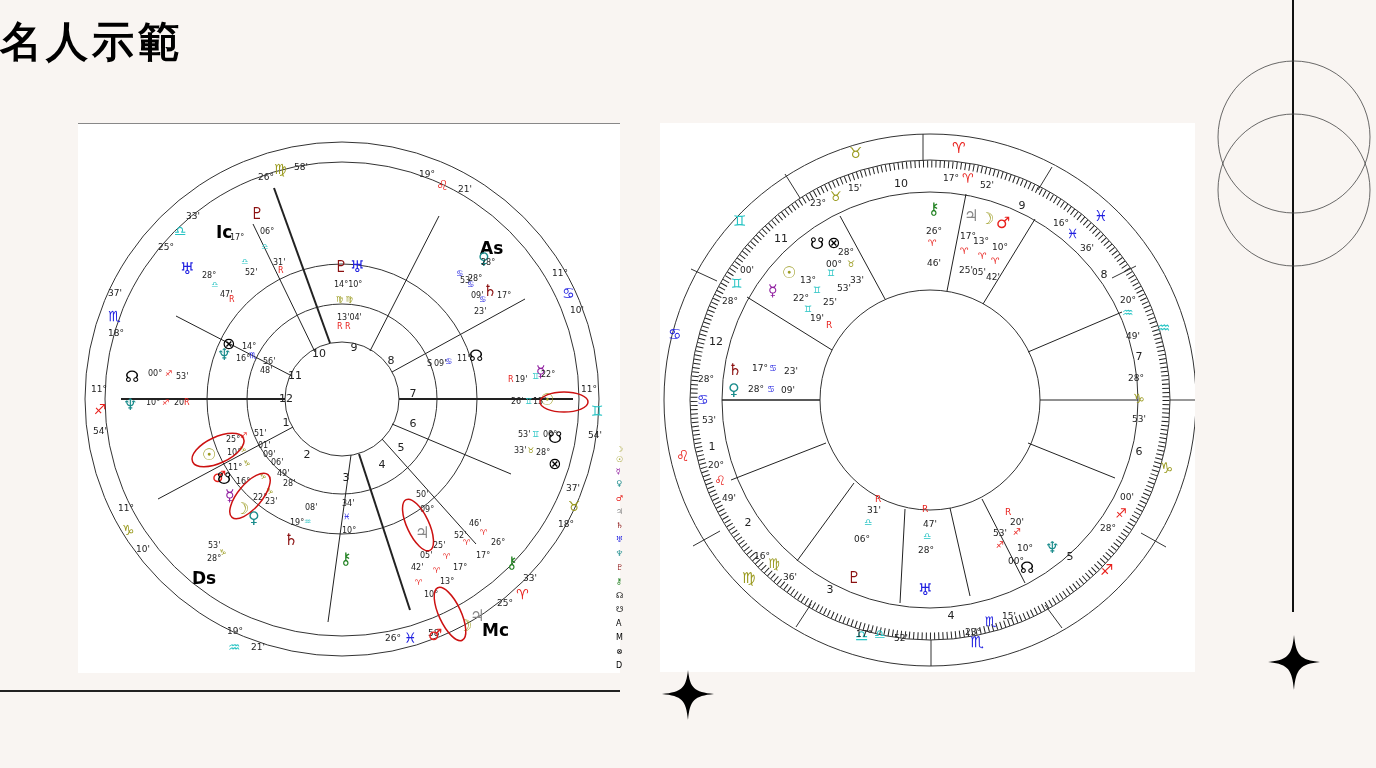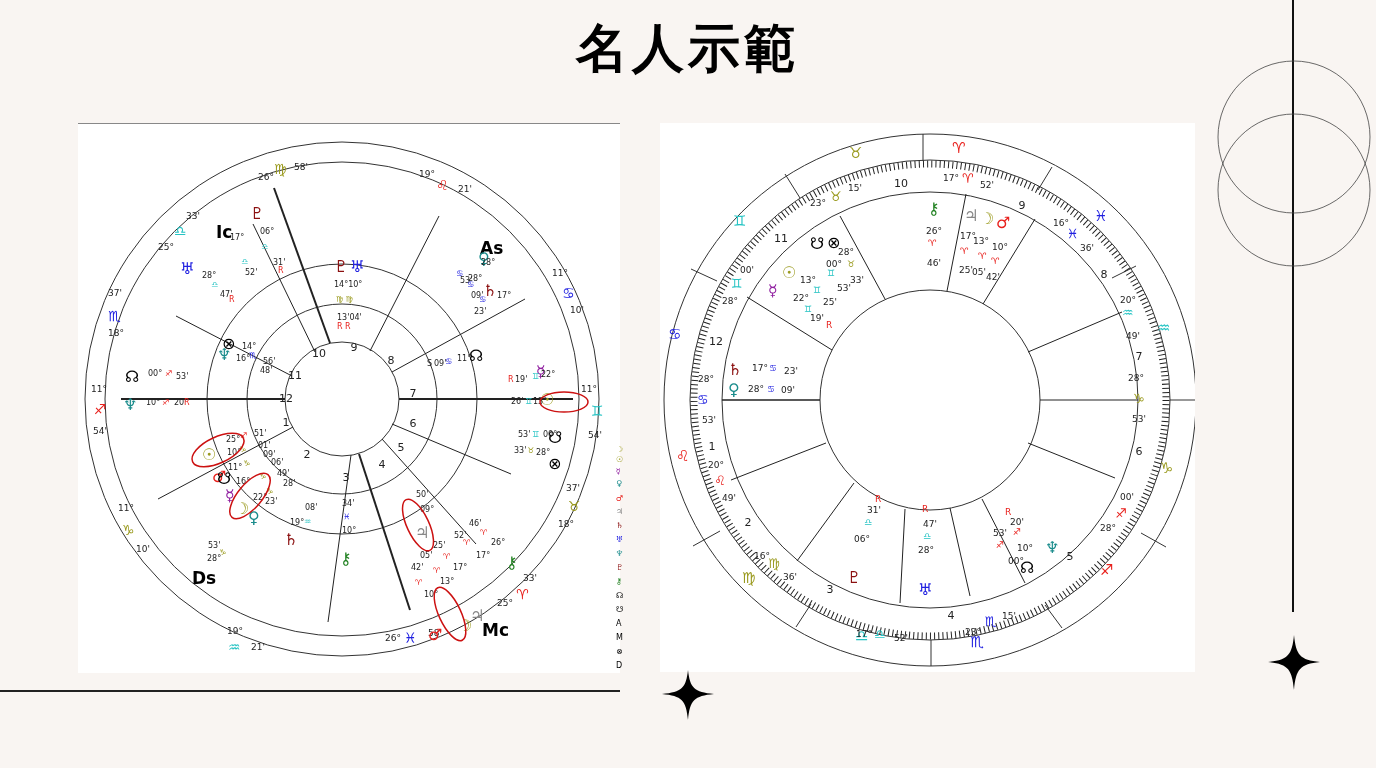--- a/index.html
+++ b/index.html
@@ -2,22 +2,22 @@
 <html><head>
 <meta charset="utf-8">
 <style>
   html, body { margin:0; padding:0; }
   body {
     width:1376px; height:768px; overflow:hidden; position:relative;
     background:#f9f5f2;
     font-family:"DejaVu Sans", sans-serif;
   }
   .title {
-    position:absolute; left:0; top:14px; width:1376px; text-align:center;
-    font-size:52px; font-weight:900; color:#000; letter-spacing:4px;
+    position:absolute; left:0; top:14px; width:1376px; text-align:left;
+    font-size:42px; font-weight:900; color:#000; letter-spacing:4px;
     font-family:"DejaVu Sans", sans-serif;
   }
   .chart-card {
     position:absolute; background:#fff; overflow:hidden;
   }
   #chart-left { left:78px; top:123px; width:542px; height:549px; border-top:1px solid #888; }
   #chart-right { left:660px; top:123px; width:535px; height:549px; }
   .chart-card svg { position:absolute; left:0; top:0; }
   svg text { font-family:"DejaVu Sans", sans-serif; }
   .hline { position:absolute; left:0; top:690px; width:620px; height:2px; background:#222; }

